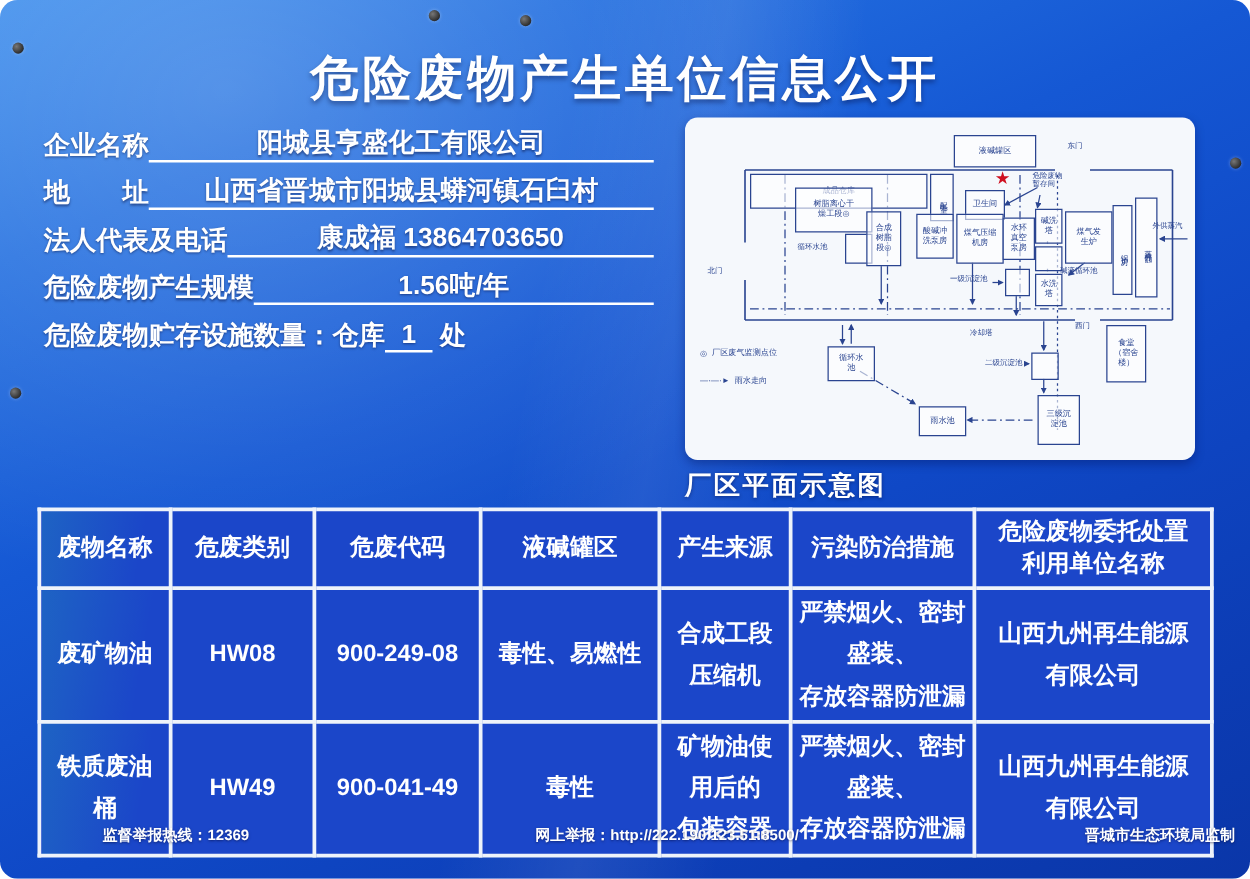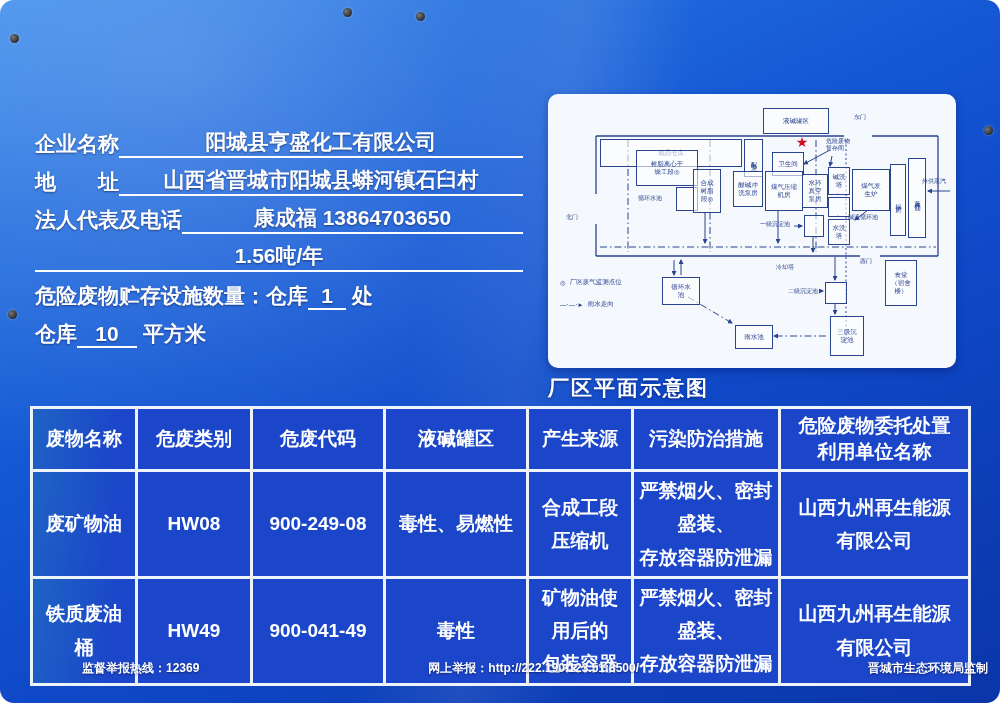--- a/index.html
+++ b/index.html
@@ -7,21 +7,21 @@
   .board{position:relative;width:1000px;height:703px;overflow:hidden;border-radius:14px;
     background:linear-gradient(155deg,#3b8cec 0%,#2470e0 18%,#1558d4 40%,#0f48c6 62%,#0c3cb4 85%,#0a36a8 100%);}
   .board::before{content:'';position:absolute;inset:0;pointer-events:none;
     background:radial-gradient(ellipse at 18% 10%,rgba(255,255,255,.20),transparent 45%),
                linear-gradient(100deg,transparent 42%,rgba(255,255,255,.08) 52%,transparent 62%);}
   .bolt{position:absolute;width:9px;height:9px;border-radius:50%;
     background:radial-gradient(circle at 35% 35%,#777,#0d0d0d);box-shadow:0 0 3px rgba(255,255,255,.35);}
   .title{position:absolute;top:36px;left:0;width:100%;text-align:center;color:#fff;
     font-size:39px;font-weight:900;letter-spacing:3px;text-shadow:0 2px 4px rgba(0,0,40,.4);}
   
-  .form{position:absolute;left:35px;top:102px;width:488px;color:#fff;margin-top:28px;}
+  .form{position:absolute;left:35px;top:102px;width:488px;color:#fff;}
   .form-line{display:flex;align-items:flex-end;height:28px;margin-bottom:10px;
     font-size:21px;font-weight:700;text-shadow:0 1px 2px rgba(0,0,40,.45);}
   .f-label{white-space:pre;}
   .f-value{border-bottom:2px solid #fff;text-align:center;padding:0 4px;flex:1;}
   .f-suffix{margin-left:6px;}
   .fl-5 .f-value{flex:none;min-width:30px;}
   .fl-7 .f-value{flex:none;min-width:52px;}
   
   .panel{position:absolute;left:548px;top:94px;width:408px;height:274px;background:#f5f8fc;
     border-radius:10px;box-shadow:0 3px 8px rgba(0,15,80,.35);}
@@ -53,46 +53,43 @@
 </head>
 <body>
 
 <div class="board">
   <div class="bolt" style="left:343px;top:8px"></div>
   <div class="bolt" style="left:416px;top:12px"></div>
   <div class="bolt" style="left:10px;top:34px"></div>
   <div class="bolt" style="left:8px;top:310px"></div>
   <div class="bolt" style="left:984px;top:126px"></div>
 
+  <div class="title">危险废物产生单位信息公开</div>
 
   <div class="form">
       <div class="form-line fl-0">
         <span class="f-label">企业名称</span>
         <span class="f-value">阳城县亨盛化工有限公司</span>
       </div>
       <div class="form-line fl-1">
         <span class="f-label">地　　址</span>
         <span class="f-value">山西省晋城市阳城县蟒河镇石臼村</span>
       </div>
       <div class="form-line fl-2">
         <span class="f-label">法人代表及电话</span>
         <span class="f-value">康成福 13864703650</span>
       </div>
       <div class="form-line fl-4">
+        <span class="f-label">危险废物产生规模</span>
         <span class="f-value">1.56吨/年</span>
       </div>
       <div class="form-line fl-5">
         <span class="f-label">危险废物贮存设施数量：仓库</span>
         <span class="f-value">1</span>
         <span class="f-suffix">处</span>
-      </div>
-      <div class="form-line fl-7">
-        <span class="f-label">仓库</span>
-        <span class="f-value">10</span>
-        <span class="f-suffix">平方米</span>
       </div>
     </div>
 
   <div class="panel">
     <svg width="408" height="274" viewBox="0 0 408 274">
       <defs>
         <marker id="ah" viewBox="0 0 10 10" refX="8" refY="5" markerWidth="5" markerHeight="5" orient="auto-start-reverse">
           <path d="M0,0L10,5L0,10z" fill="#2a4490"></path>
         </marker>
       </defs>

